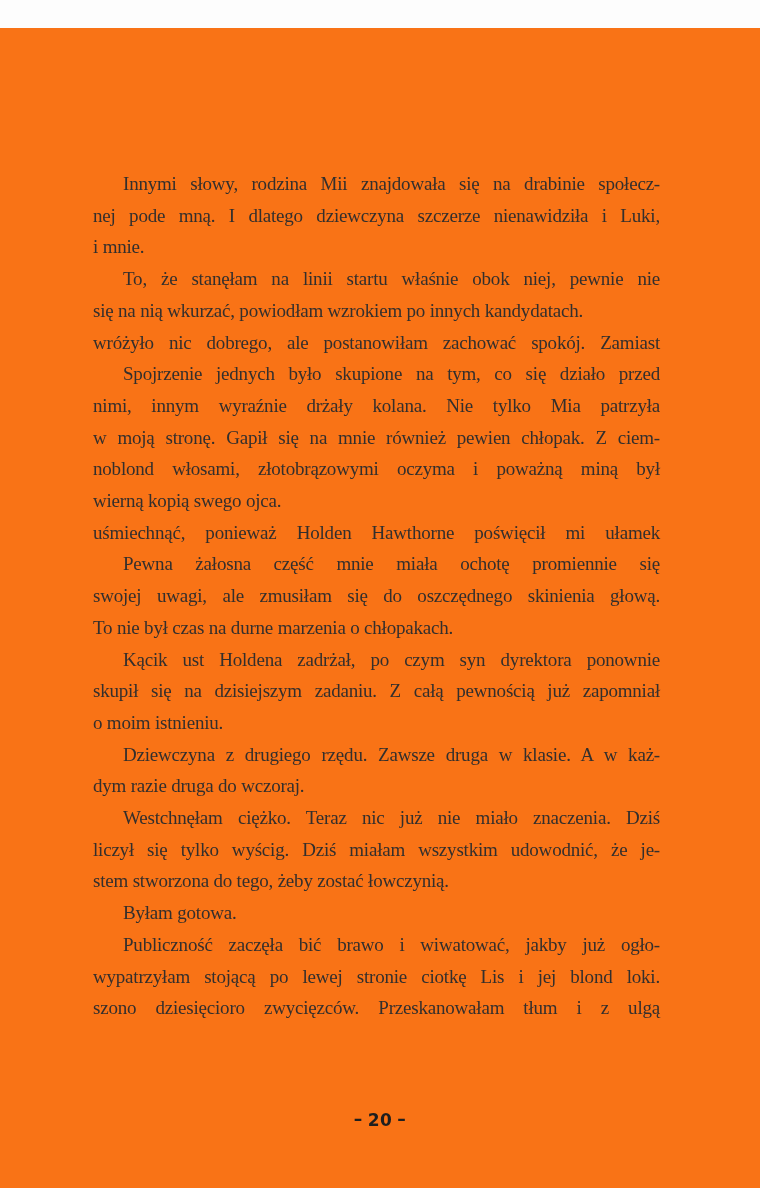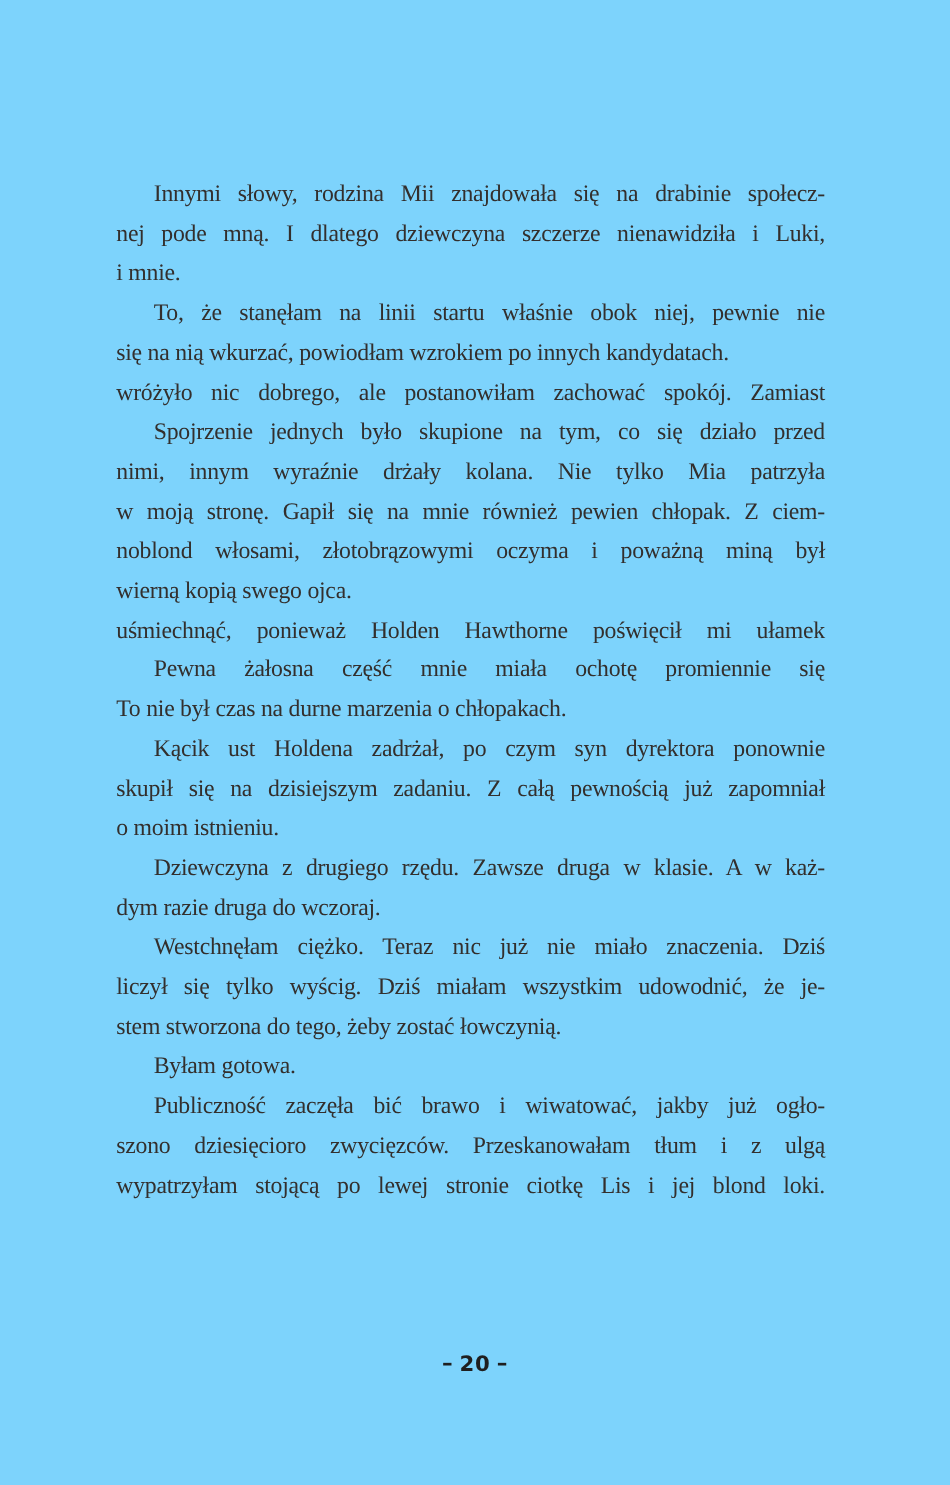--- a/index.html
+++ b/index.html
@@ -9,21 +9,22 @@
   body {
     width: 760px;
     height: 1188px;
     position: relative;
     background: #fdfdfd;
     overflow: hidden;
   }
   .page {
     position: absolute;
     inset: 0;
-    background: #7dd3fc;
+    background: #f97316;
+    margin-top: 28px;
   }
   .text-block {
     position: absolute;
     left: 93px;
     top: 140px;
     width: 567px;
     font-family: "Liberation Serif", serif;
     font-size: 19px;
     line-height: 31.7px;
     color: #332f2d;
@@ -82,20 +83,21 @@
       <div class="paragraph">
         <div class="line indent">Spojrzenie jednych było skupione na tym, co się działo przed</div>
         <div class="line">nimi, innym wyraźnie drżały kolana. Nie tylko Mia patrzyła</div>
         <div class="line">w moją stronę. Gapił się na mnie również pewien chłopak. Z ciem-</div>
         <div class="line">noblond włosami, złotobrązowymi oczyma i poważną miną był</div>
         <div class="line last">wierną kopią swego ojca.</div>
       </div>
       <div class="paragraph">
         <div class="line">uśmiechnąć, ponieważ Holden Hawthorne poświęcił mi ułamek</div>
         <div class="line indent">Pewna żałosna część mnie miała ochotę promiennie się</div>
+        <div class="line">swojej uwagi, ale zmusiłam się do oszczędnego skinienia głową.</div>
         <div class="line last">To nie był czas na durne marzenia o chłopakach.</div>
       </div>
       <div class="paragraph">
         <div class="line indent">Kącik ust Holdena zadrżał, po czym syn dyrektora ponownie</div>
         <div class="line">skupił się na dzisiejszym zadaniu. Z całą pewnością już zapomniał</div>
         <div class="line last">o moim istnieniu.</div>
       </div>
       <div class="paragraph">
         <div class="line indent">Dziewczyna z drugiego rzędu. Zawsze druga w klasie. A w każ-</div>
         <div class="line last">dym razie druga do wczoraj.</div>
@@ -103,22 +105,22 @@
       <div class="paragraph">
         <div class="line indent">Westchnęłam ciężko. Teraz nic już nie miało znaczenia. Dziś</div>
         <div class="line">liczył się tylko wyścig. Dziś miałam wszystkim udowodnić, że je-</div>
         <div class="line last">stem stworzona do tego, żeby zostać łowczynią.</div>
       </div>
       <div class="paragraph">
         <div class="line indent last">Byłam gotowa.</div>
       </div>
       <div class="paragraph">
         <div class="line indent">Publiczność zaczęła bić brawo i wiwatować, jakby już ogło-</div>
+        <div class="line">wypatrzyłam stojącą po lewej stronie ciotkę Lis i jej blond loki.</div>
         <div class="line">szono dziesięcioro zwycięzców. Przeskanowałam tłum i z ulgą</div>
-        <div class="line">wypatrzyłam stojącą po lewej stronie ciotkę Lis i jej blond loki.</div>
       </div>
     </main>
   <footer class="page-footer">
     <span class="dash">–</span>
     <span>20</span>
     <span class="dash">–</span>
   </footer>
 </div>
 
 </body></html>

